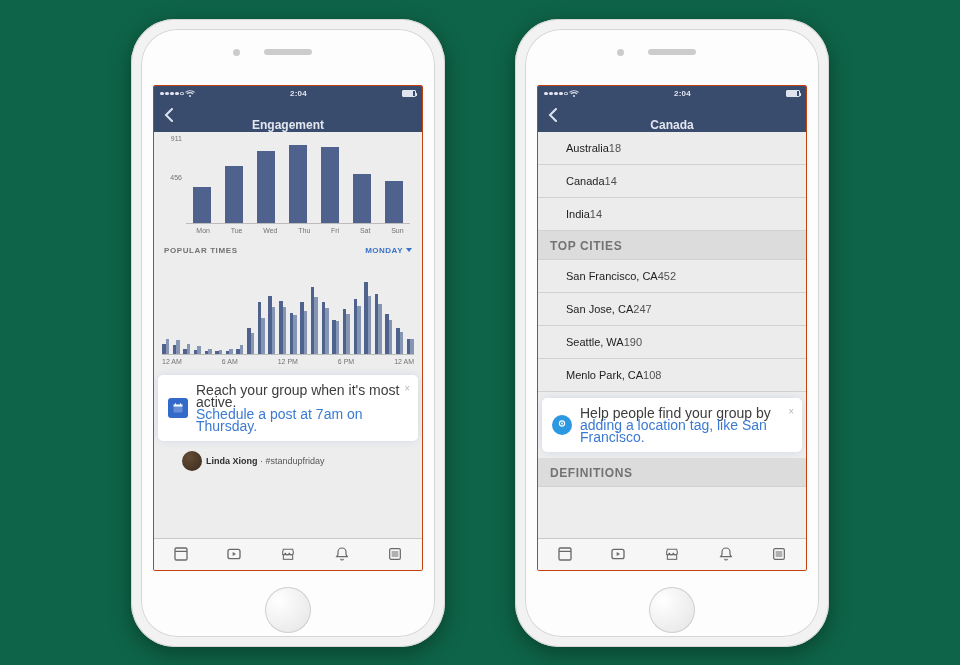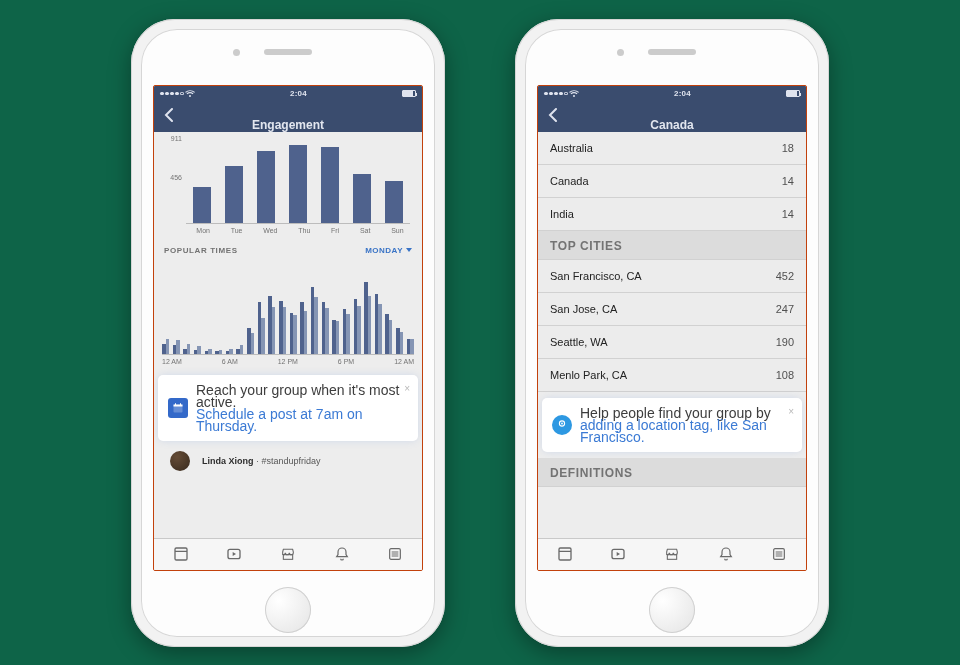--- a/index.html
+++ b/index.html
@@ -110,30 +110,30 @@
   .tip .icn { width:20px; height:20px; border-radius:4px; display:flex;
               align-items:center; justify-content:center; color:#fff; flex:0 0 auto;}
   .tip .icn.cal { background:#3369c9; border-radius:3px;}
   .tip .icn.pin { background:#2d98e2; border-radius:50%;}
   .tip .icn svg { width:12px; height:12px; }
   .tip .txt { font-size:14px; line-height:12px; color:#3d3d3d;}
   .tip .txt .lnk { color:var(--link);}
   .tip .x { position:absolute; right:6px; top:6px; font-size:10px; color:#b9b9b9; cursor:pointer;}
 
   
-  .postav { display:flex; align-items:center; gap:12px; padding:4px 16px 0;}
+  .postav { display:flex; align-items:center; gap:4px; padding:4px 28px 0;}
   .postav .av { width:20px;height:20px;border-radius:50%;
                 background:radial-gradient(circle at 35% 30%, #6b5038,#3a2a1d);}
   .postav .nm { font-size:9px; font-weight:600; color:#2f2f2f; white-space:nowrap;
                 overflow:hidden; text-overflow:ellipsis;}
   .postav .ht { color:#5c5c5c; font-weight:400;}
 
   
-  .mrow { display:flex; justify-content:space-between; align-items:center;
-          padding:10px 12px; background:#fdfdfd; border-bottom:1px solid var(--row-border);
+  .mrow { display:flex; justify-content:flex-start; align-items:center;
+          padding:10px 28px; background:#fdfdfd; border-bottom:1px solid var(--row-border);
           font-size:11px; color:#222;}
   .mrow .v { color:#555; font-size:11px;}
   .sect-grey { background:#ececec; font-size:12px; letter-spacing:.6px;
                color:var(--grey-txt); font-weight:700; padding:8px 12px 6px;
                border-bottom:1px solid var(--row-border);}
   .defs-spacer { height:44px; }
 
   
   .tabbar { height:32px; border-top:1px solid var(--grey-mid);
             background:#f6f6f6; display:flex; justify-content:space-around; align-items:center;}

